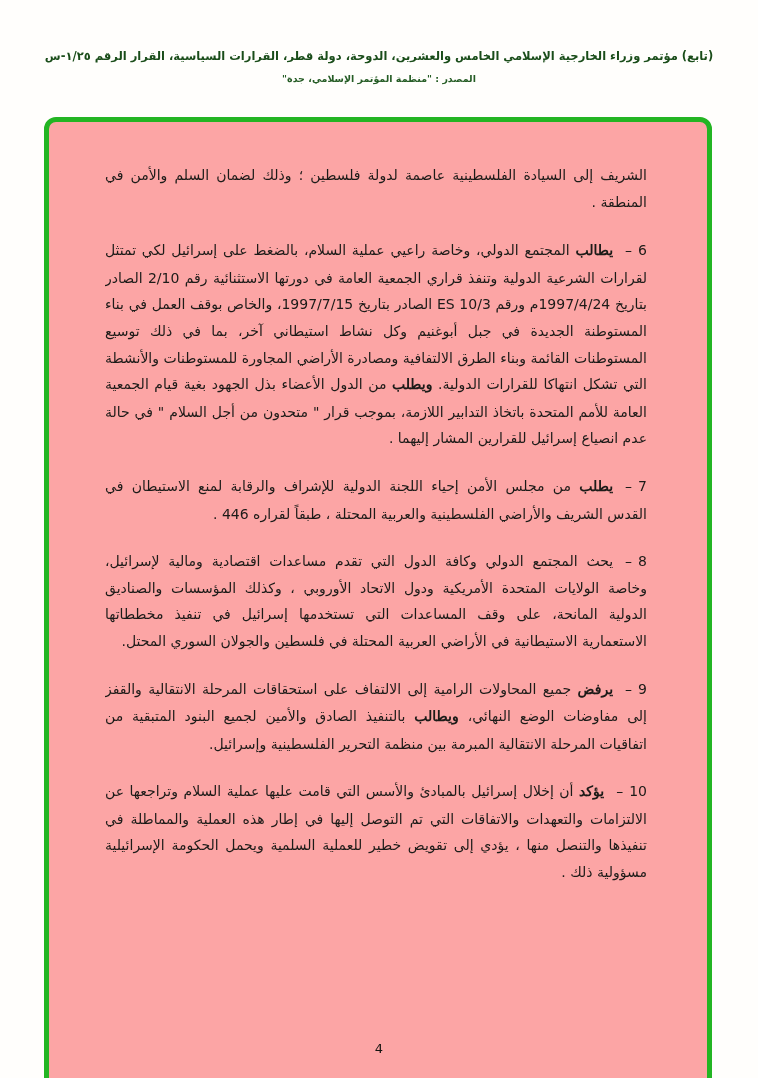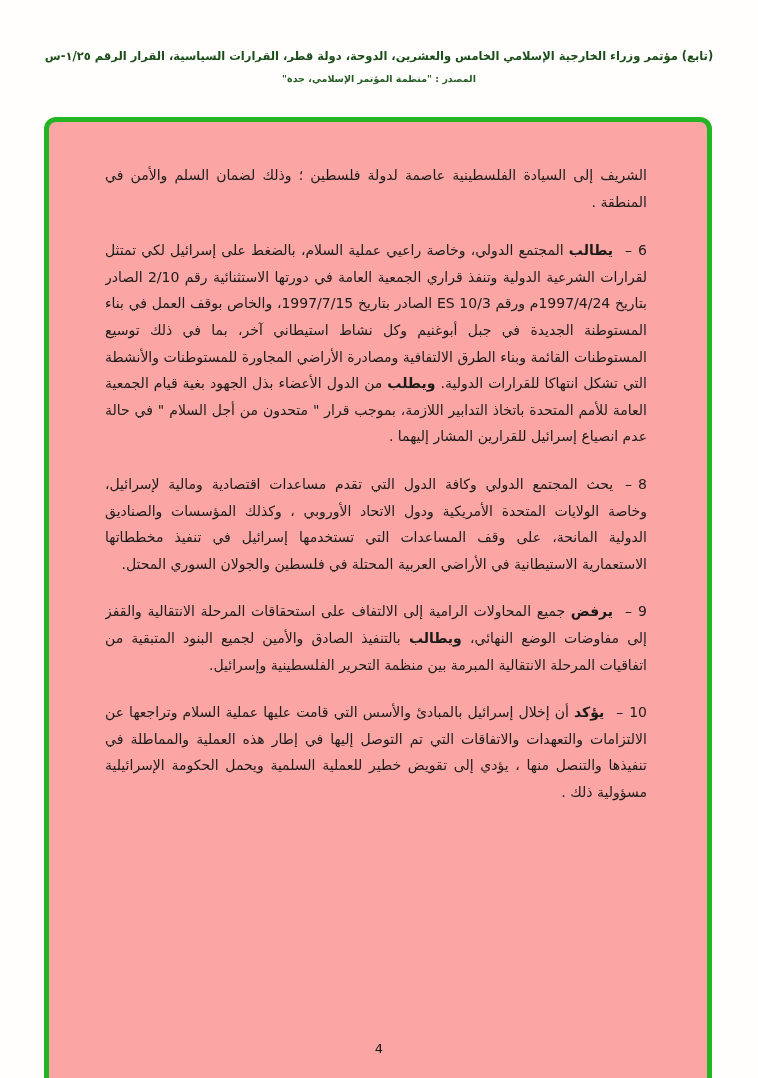--- a/index.html
+++ b/index.html
@@ -59,21 +59,21 @@
 
   .item { margin-bottom: 21px; }
   .item:last-child { margin-bottom: 12px; }
 
   .clause-marker {
     margin-left: 10px;
     white-space: nowrap;
   }
   .dash { padding-right: 6px; padding-left: 2px; }
 
-  .b { font-weight: 700; }
+  .b { font-weight: 700; font-family: Liberation Serif, serif; }
 
   
   .page-number {
     position: absolute;
     bottom: 22px; left: 0; right: 0;
     text-align: center;
     font-size: 13px;
     color: #14130f;
   }
 </style>
@@ -87,20 +87,21 @@
     <div class="header-line2">المصدر :  "منظمة المؤتمر الإسلامي، جدة"</div>
   </div>
 
   <div class="frame">
     <div class="content" dir="rtl">
 
       <p class="intro">الشريف إلى السيادة الفلسطينية عاصمة لدولة فلسطين ؛ وذلك لضمان السلم والأمن في المنطقة .</p>
 
       <p class="item"><span class="clause-marker"><span class="num">6</span><span class="dash">–</span></span><span class="seg b">يطالب</span><span class="seg"> المجتمع الدولي، وخاصة راعيي عملية السلام، بالضغط على إسرائيل لكي تمتثل لقرارات الشرعية الدولية وتنفذ قراري الجمعية العامة في دورتها الاستثنائية رقم 2/10 الصادر بتاريخ 1997/4/24م ورقم ES 10/3 الصادر بتاريخ 1997/7/15، والخاص بوقف العمل في بناء المستوطنة الجديدة في جبل أبوغنيم وكل نشاط استيطاني آخر، بما في ذلك توسيع المستوطنات القائمة وبناء الطرق الالتفافية ومصادرة الأراضي المجاورة للمستوطنات والأنشطة التي تشكل انتهاكا للقرارات الدولية. </span><span class="seg b">ويطلب</span><span class="seg"> من الدول الأعضاء بذل الجهود بغية قيام الجمعية العامة للأمم المتحدة باتخاذ التدابير اللازمة، بموجب قرار " متحدون من أجل السلام " في حالة عدم انصياع إسرائيل للقرارين المشار إليهما .</span></p>
 
+      <p class="item"><span class="clause-marker"><span class="num">7</span><span class="dash">–</span></span><span class="seg b">يطلب</span><span class="seg"> من مجلس الأمن إحياء اللجنة الدولية للإشراف والرقابة لمنع الاستيطان في القدس الشريف والأراضي الفلسطينية والعربية المحتلة ، طبقاً لقراره 446 .</span></p>
 
       <p class="item"><span class="clause-marker"><span class="num">8</span><span class="dash">–</span></span><span class="seg">يحث</span><span class="seg"> المجتمع الدولي وكافة الدول التي تقدم مساعدات اقتصادية ومالية لإسرائيل، وخاصة الولايات المتحدة الأمريكية ودول الاتحاد الأوروبي ، وكذلك المؤسسات والصناديق الدولية المانحة، على وقف المساعدات التي تستخدمها إسرائيل في تنفيذ مخططاتها الاستعمارية الاستيطانية في الأراضي العربية المحتلة في فلسطين والجولان السوري المحتل.</span></p>
 
       <p class="item"><span class="clause-marker"><span class="num">9</span><span class="dash">–</span></span><span class="seg b">يرفض</span><span class="seg"> جميع المحاولات الرامية إلى الالتفاف على استحقاقات المرحلة الانتقالية والقفز إلى مفاوضات الوضع النهائي، </span><span class="seg b">ويطالب</span><span class="seg"> بالتنفيذ الصادق والأمين لجميع البنود المتبقية من اتفاقيات المرحلة الانتقالية المبرمة بين منظمة التحرير الفلسطينية وإسرائيل.</span></p>
 
       <p class="item"><span class="clause-marker"><span class="num">10</span><span class="dash">–</span></span><span class="seg b">يؤكد</span><span class="seg"> أن إخلال إسرائيل بالمبادئ والأسس التي قامت عليها عملية السلام وتراجعها عن الالتزامات والتعهدات والاتفاقات التي تم التوصل إليها في إطار هذه العملية والمماطلة في تنفيذها والتنصل منها ، يؤدي إلى تقويض خطير للعملية السلمية ويحمل الحكومة الإسرائيلية مسؤولية ذلك .</span></p>
 
     </div>
   </div>
 

